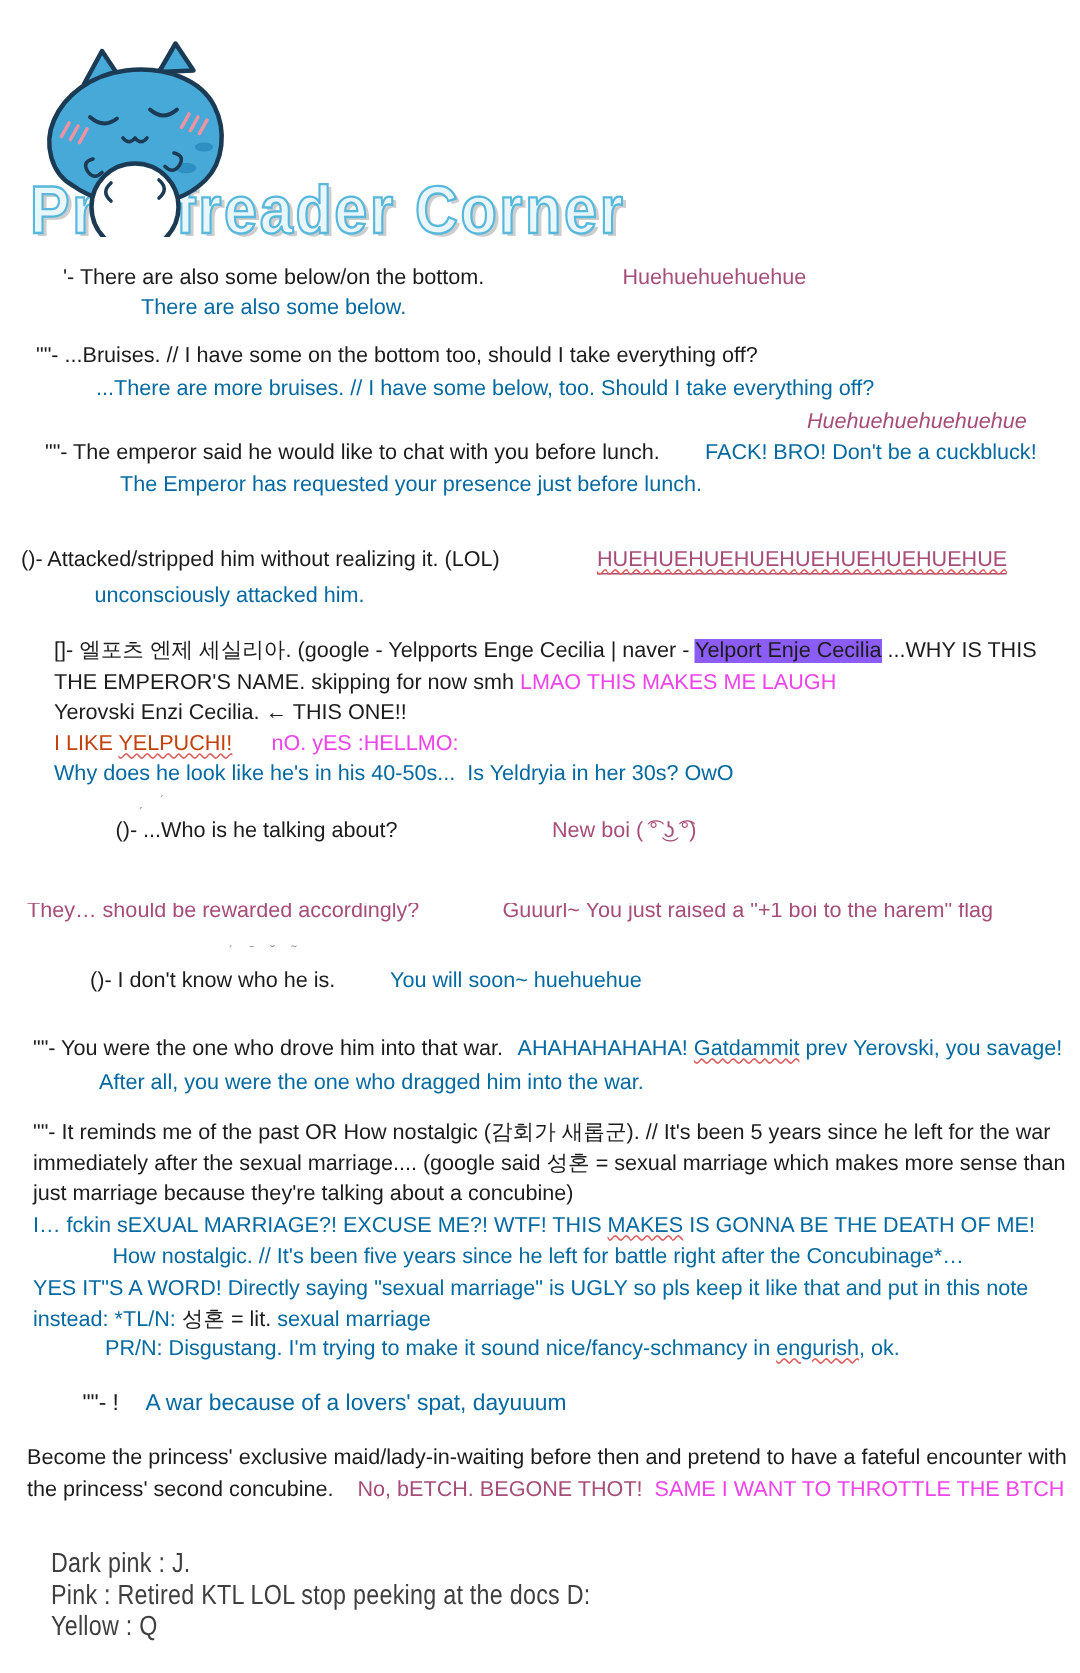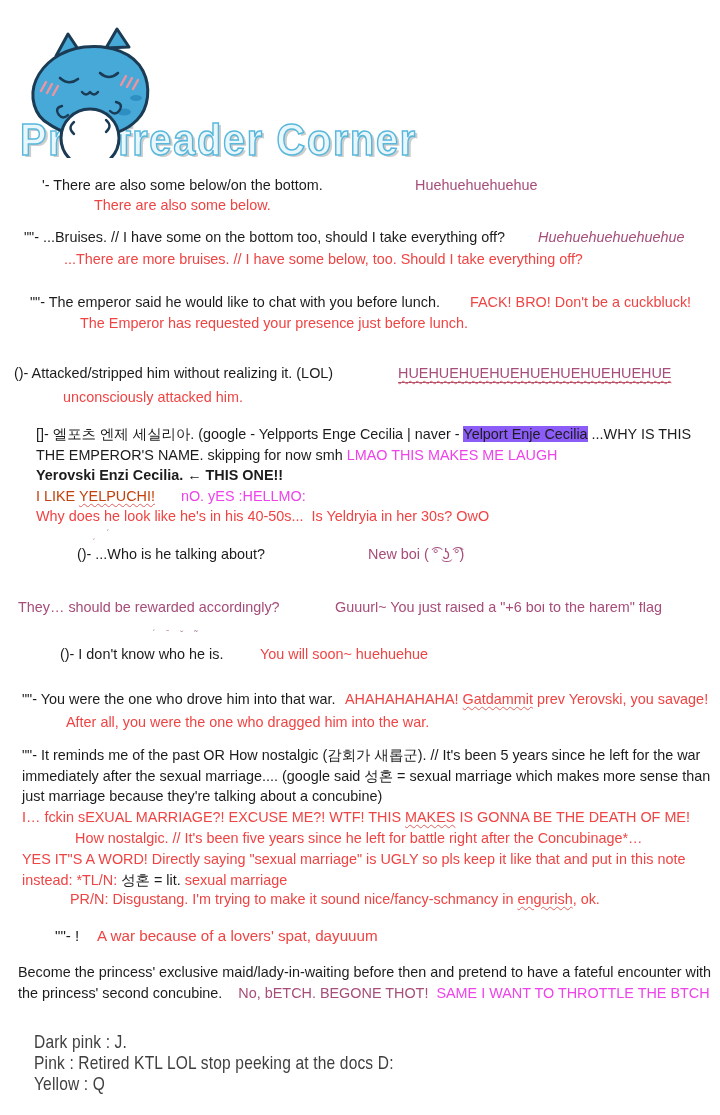--- a/index.html
+++ b/index.html
@@ -3,25 +3,25 @@
 <meta charset="utf-8">
 <style>
   html,body{margin:0;padding:0;background:#ffffff;}
   .page{position:relative;width:720px;height:1115px;background:#fff;overflow:hidden;
         font-family:"Liberation Sans",sans-serif;font-size:14.4px;color:#1c1c1c;}
   .ln{position:absolute;white-space:nowrap;line-height:18px;}
   .abs{position:absolute;top:0;white-space:nowrap;}
   .para{position:absolute;line-height:20.5px;}
   .c-black{color:#1c1c1c;}
   .c-dpink{color:#a64d79;}
-  .c-pink{color:#ef4444;}
+  .c-pink{color:#0369a1;}
   .c-mag{color:#ee42ea;}
   .c-orange{color:#c2410c;}
-  .i{font-style:italic;}
-  .b{font-weight:700;}
+  .i{font-style:italic;margin-top:44px;}
+  .b{font-weight:400;}
   .hl{background:#8b5cf6;}
   .sq{text-decoration-line:underline;text-decoration-style:wavy;text-decoration-color:#dd5f5f;text-decoration-thickness:1px;text-underline-offset:2px;}
   .ul-solid{border-bottom:1.6px solid #a64d79;padding-bottom:0px;}
   .sp{display:inline-block;}
   .title{position:absolute;left:20px;top:114px;z-index:1;
          font-size:45px;font-weight:700;letter-spacing:2px;
          color:#e9f7fc;-webkit-text-stroke:1.6px #58b8dc;
          text-shadow:3px 2px 0 #cdcdcd;
          transform:scaleX(.88);transform-origin:left top;white-space:nowrap;}
   .cat{position:absolute;left:16px;top:26px;z-index:2;}
@@ -96,21 +96,21 @@
 
   <div class="artifact" style="top:529px;left:92px">ˏ ˊ</div>
 
   <div class="ln" style="top:545px;left:77px">
     <span class="c-black">()- ...Who is he talking about?</span>
     <span class="abs c-dpink" style="left:291px">New boi ( ͡° ͜ʖ ͡°)</span>
   </div>
 
   <div class="ln" style="top:598px;left:18px">
     <span class="c-dpink">They… should be rewarded accordingly?</span>
-    <span class="abs c-dpink" style="left:317px">Guuurl~ You just raised a "+6 boi to the harem" flag</span>
+    <span class="abs c-dpink" style="left:317px">Guuurl~ You just raised a "+1 boi to the harem" flag</span>
   </div>
   <div class="overlay" style="top:575px;left:0;width:720px;height:27px"></div>
 
   <div class="artifact" style="top:629px;left:152px">ˊ ˉ ˘ ˜</div>
 
   <div class="ln" style="top:645px;left:60px">
     <span class="c-black">()- I don't know who he is.</span>
     <span class="abs c-pink" style="left:200px">You will soon~ huehuehue</span>
   </div>
 

